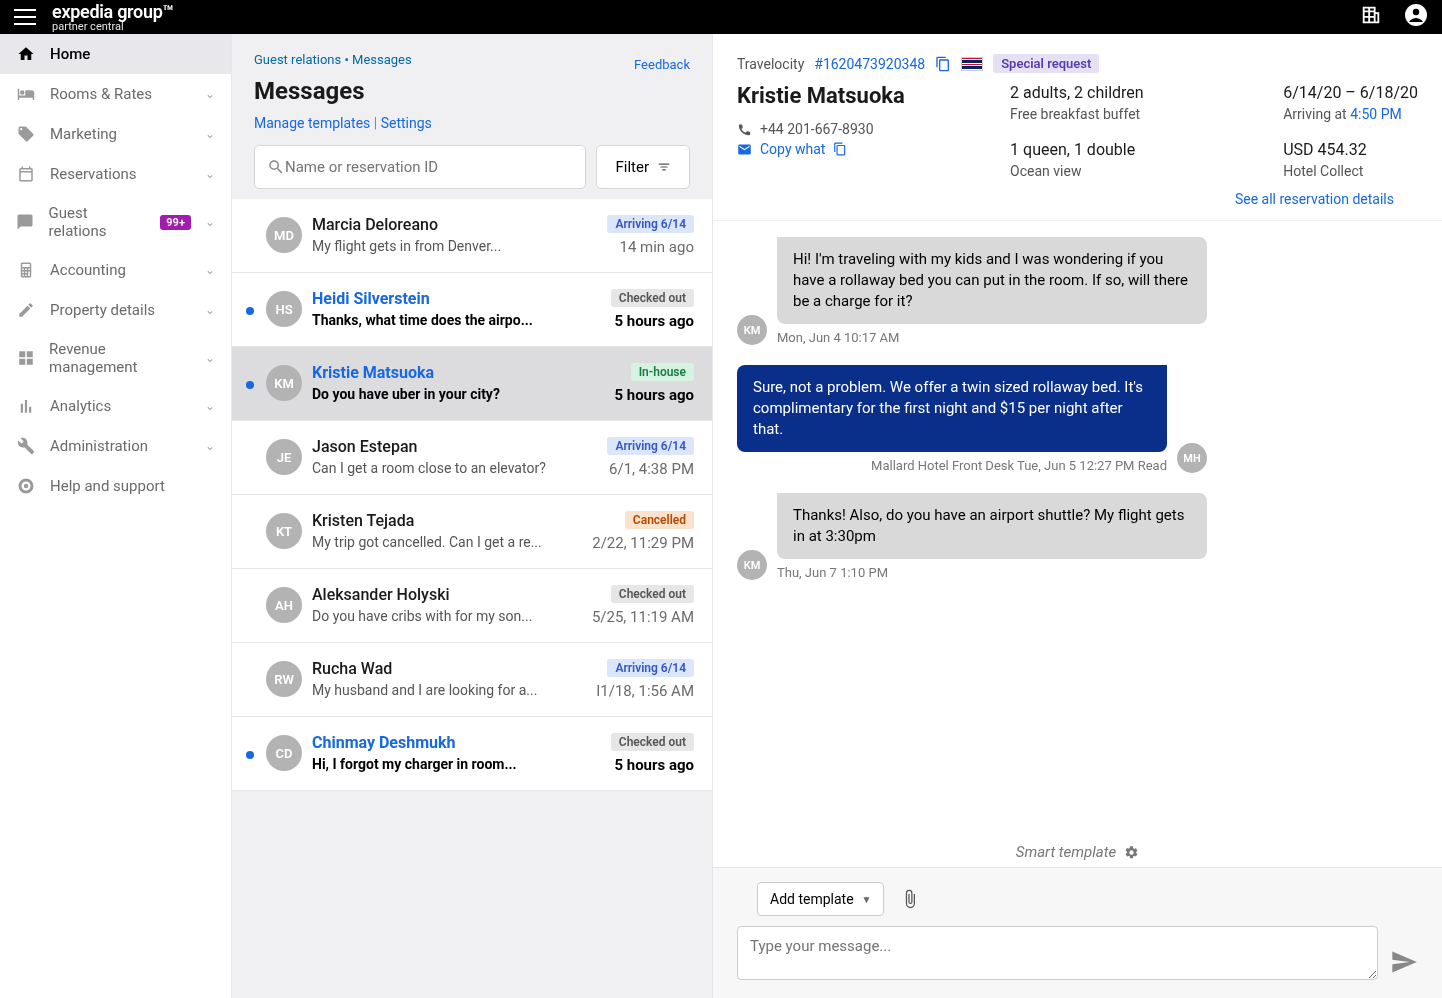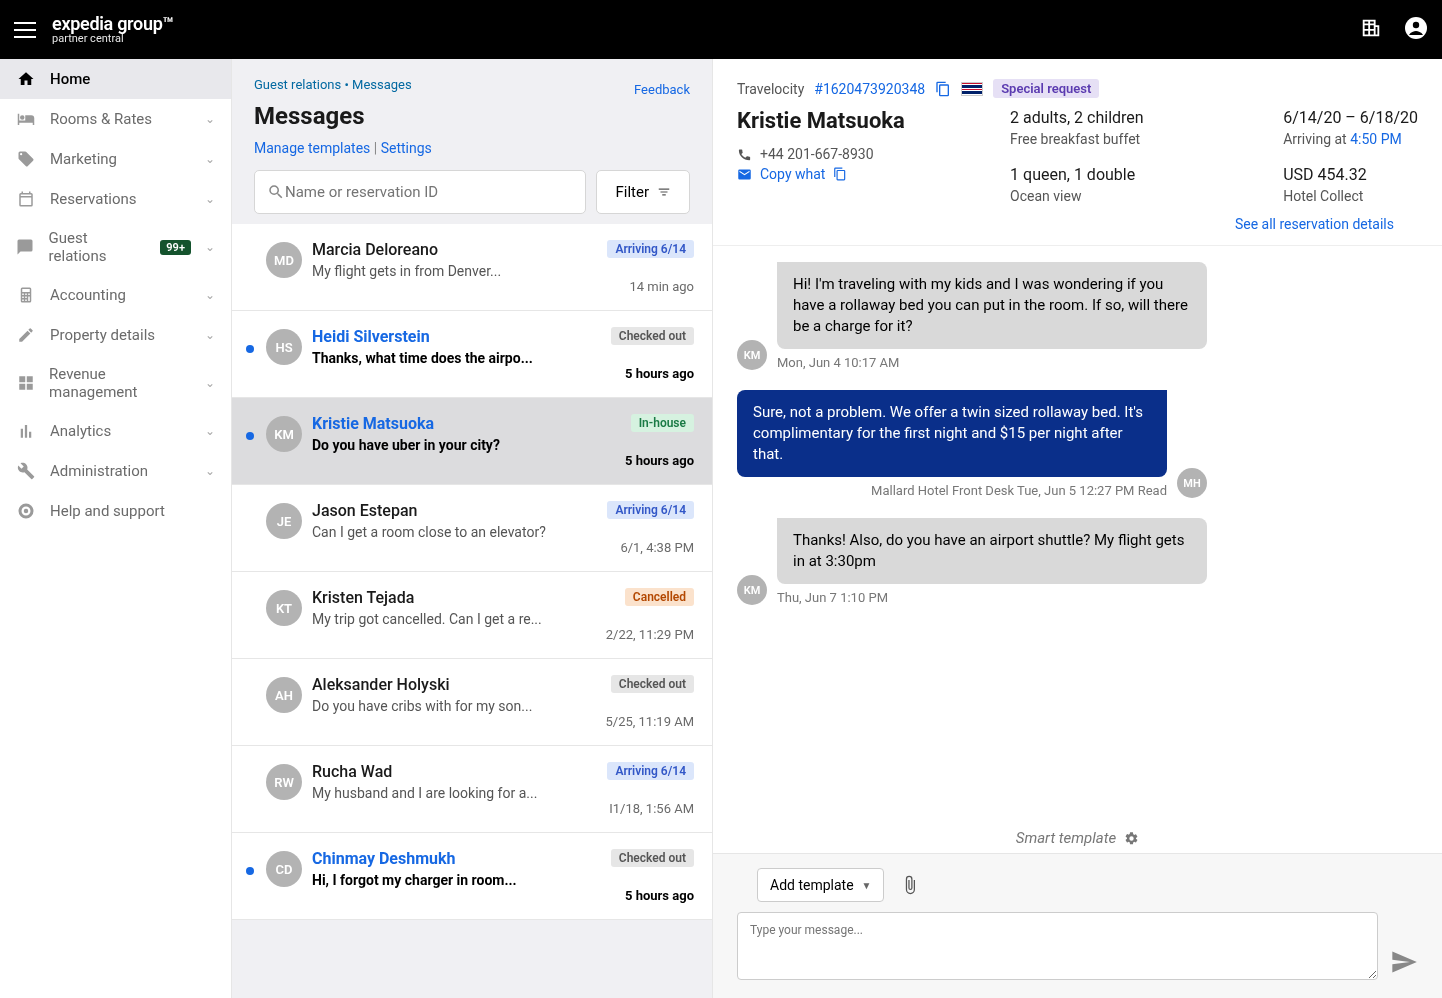--- a/index.html
+++ b/index.html
@@ -1,32 +1,32 @@
 <!DOCTYPE html>
 <html><head>
 <meta charset="utf-8">
 <style>
 * { margin: 0; padding: 0; box-sizing: border-box; font-family: -apple-system, BlinkMacSystemFont, "Segoe UI", Roboto, Helvetica, Arial, sans-serif; }
 body { background: #f0f0f3; color: #1a1a1a; }
 .app { width: 1442px; height: 998px; display: flex; flex-direction: column; }
-.topbar { background: #000; color: #fff; height: 59px; display: flex; align-items: center; padding: 0 14px; justify-content: space-between; }
+.topbar { background: #000; color: #fff; height: 34px; display: flex; align-items: center; padding: 0 14px; justify-content: space-between; }
 .topbar-left { display: flex; align-items: center; gap: 16px; }
 .hamburger { width: 22px; height: 16px; display: flex; flex-direction: column; justify-content: space-between; cursor: pointer; }
 .hamburger div { height: 2px; background: #fff; }
 .logo { display: flex; flex-direction: column; line-height: 1; }
 .logo-top { font-size: 18px; font-weight: 600; letter-spacing: -0.3px; }
 .logo-bot { font-size: 11px; opacity: 0.9; }
 .topbar-right { display: flex; align-items: center; gap: 22px; }
 .topbar-right svg { fill: #fff; }
 .body { flex: 1; display: flex; overflow: hidden; }
 .sidebar { width: 232px; background: #fff; border-right: 1px solid #e6e6e6; }
 .side-item { display: flex; align-items: center; padding: 10px 16px; color: #6b6b6b; font-size: 15px; cursor: pointer; gap: 14px; position: relative; }
 .side-item.active { background: #e8e8ec; color: #000; font-weight: 500; }
 .side-item .chev { margin-left: auto; color: #aaa; font-size: 12px; }
-.side-item .badge { background: #14532d; color: #fff; font-size: 11px; padding: 1px 6px; border-radius: 3px; margin-left: 4px; font-weight: 600; }
+.side-item .badge { background: #a21caf; color: #fff; font-size: 11px; padding: 1px 6px; border-radius: 3px; margin-left: 4px; font-weight: 600; }
 .side-icon { width: 20px; height: 20px; display: flex; align-items: center; justify-content: center; }
 .side-icon svg { fill: #9a9a9a; width: 18px; height: 18px; }
 .side-item.active .side-icon svg { fill: #000; }
 .main { flex: 1; display: flex; overflow: hidden; }
 .list-pane { width: 480px; display: flex; flex-direction: column; background: #f0f0f3; }
 .list-head { padding: 18px 22px 10px; }
 .breadcrumb { color: #0369a1; font-size: 13px; margin-bottom: 10px; }
 .page-title { font-size: 24px; font-weight: 700; margin-bottom: 10px; }
 .links { font-size: 14px; margin-bottom: 14px; }
 .links a { color: #1668e3; text-decoration: none; }
@@ -45,21 +45,21 @@
 .conv-name { font-size: 16px; font-weight: 500; }
 .conv.unread .conv-name { color: #1668e3; font-weight: 700; }
 .conv.unread .conv-preview { font-weight: 700; color: #000; }
 .conv-preview { font-size: 14px; color: #555; white-space: nowrap; overflow: hidden; text-overflow: ellipsis; }
 .conv-meta { display: flex; flex-direction: column; align-items: flex-end; gap: 6px; }
 .status-badge { font-size: 12px; padding: 2px 8px; border-radius: 3px; font-weight: 600; white-space: nowrap; }
 .st-arriving { background: #dbe6fb; color: #3257c7; }
 .st-checkedout { background: #e6e6e6; color: #555; }
 .st-inhouse { background: #d6f2e0; color: #1a7a45; }
 .st-cancelled { background: #fbe2cc; color: #b34700; }
-.conv-time { font-size: 13px; color: #6b6b6b; white-space: nowrap; margin-top: 16px; }
+.conv-time { font-size: 15px; color: #6b6b6b; white-space: nowrap; }
 .conv.unread .conv-time { font-weight: 700; color: #000; }
 .detail-pane { flex: 1; background: #fff; display: flex; flex-direction: column; border-left: 1px solid #e6e6e6; position: relative; }
 .res-head { padding: 20px 24px 12px; border-bottom: 1px solid #eee; }
 .res-top { display: flex; align-items: center; gap: 10px; font-size: 14px; margin-bottom: 10px; color: #555; }
 .res-link { color: #1668e3; text-decoration: none; }
 .sr-badge { background: #e6e0f5; color: #5b3bb0; padding: 2px 8px; border-radius: 3px; font-size: 13px; font-weight: 600; }
 .flag { width: 22px; height: 14px; display: inline-block; background: linear-gradient(#c8102e 0 10%, #fff 10% 20%, #012169 20% 40%, #fff 40% 50%, #c8102e 50% 60%, #fff 60% 70%, #012169 70% 90%, #fff 90% 100%); border: 1px solid #ccc; }
 .guest-name { font-size: 22px; font-weight: 700; grid-row: span 2; line-height: 1.2; }
 .res-sub { color: #555; font-size: 14px; }
 .contact-row { display: flex; align-items: center; gap: 8px; font-size: 14px; color: #555; }
@@ -74,21 +74,21 @@
 .msg-row.in .bubble { background: #d9d9d9; color: #000; border-top-left-radius: 0; }
 .msg-row.out .bubble { background: #0a2f8a; color: #fff; border-top-right-radius: 0; }
 .bub-av { width: 30px; height: 30px; border-radius: 50%; background: #b3b3b3; color: #fff; font-size: 11px; font-weight: 600; display: flex; align-items: center; justify-content: center; align-self: flex-end; flex-shrink: 0; }
 .msg-meta { font-size: 13px; color: #777; margin-top: 6px; }
 .msg-row.out .msg-meta { text-align: right; }
 .smart { text-align: center; font-style: italic; color: #777; font-size: 15px; padding: 6px 0; display: flex; align-items: center; justify-content: center; gap: 8px; }
 .compose { border-top: 1px solid #e6e6e6; background: #f7f7f7; padding: 14px 24px 18px; display: flex; flex-direction: column; gap: 10px; }
 .compose-top { display: flex; align-items: center; gap: 16px; padding-left: 20px; }
 .add-tmpl { background: #fff; border: 1px solid #ccc; border-radius: 4px; padding: 8px 12px; font-size: 14px; cursor: pointer; display: flex; align-items: center; gap: 8px; }
 .compose-row { display: flex; gap: 12px; align-items: flex-end; }
-.compose textarea { flex: 1; border: 1px solid #ccc; border-radius: 4px; padding: 10px 12px; font-size: 12px; font-family: inherit; resize: vertical; height: 68px; }
+.compose textarea { flex: 1; border: 1px solid #ccc; border-radius: 4px; padding: 10px 12px; font-size: 15px; font-family: inherit; resize: vertical; height: 54px; }
 .send { color: #888; cursor: pointer; }
 .fb-link { color: #1668e3; font-size: 13px; text-decoration: none; }
 .top-info-row { display: flex; justify-content: space-between; align-items: flex-start; margin-top: 6px; }
 .top-info-row .col { display: flex; flex-direction: column; gap: 4px; }
 </style>
 </head>
 <body>
 
 <div class="app">
   <div class="topbar">

